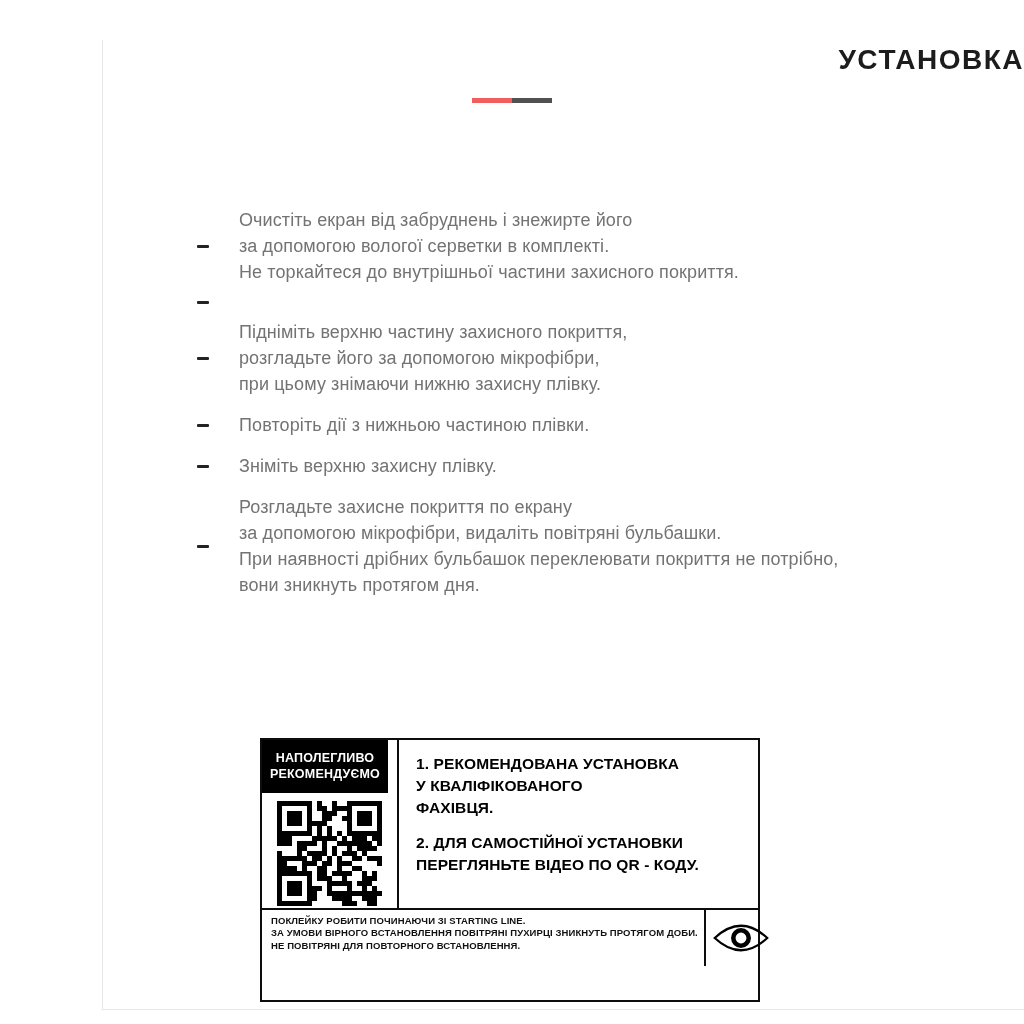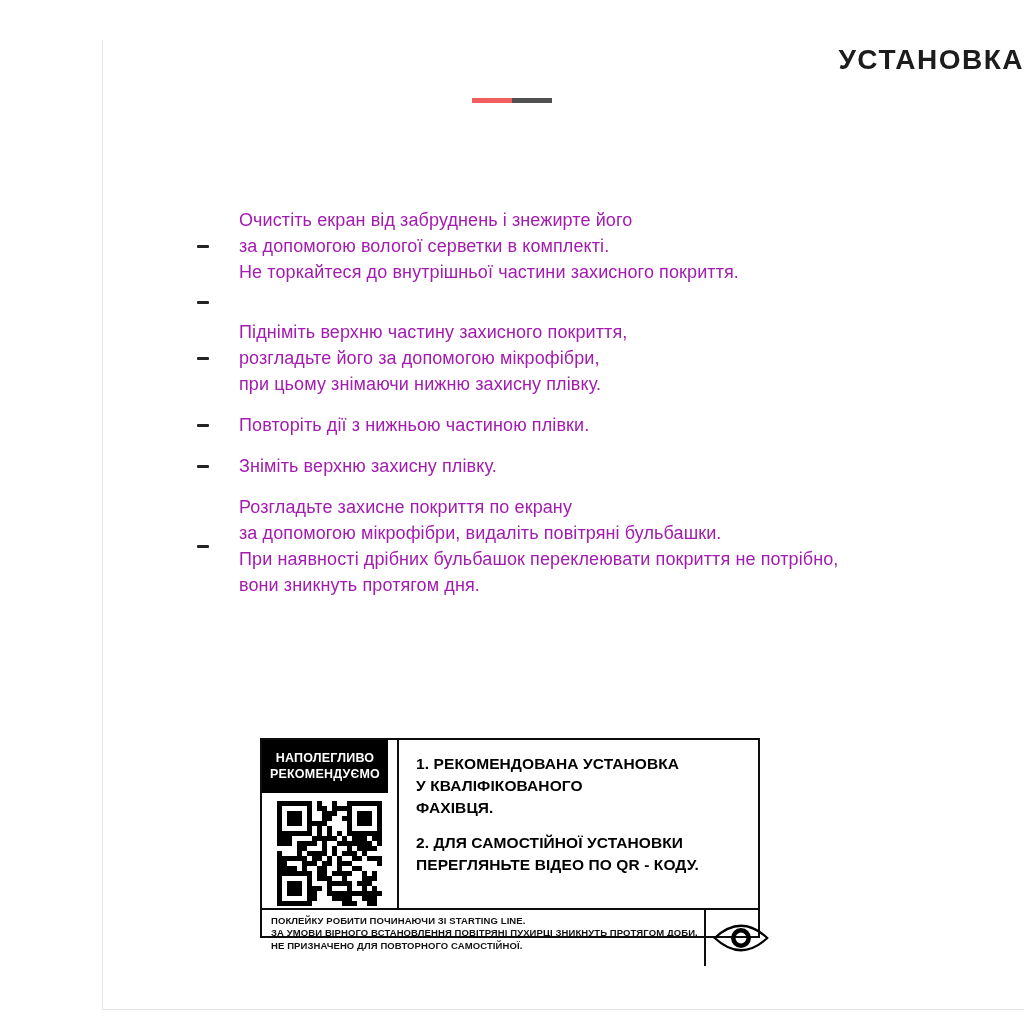--- a/index.html
+++ b/index.html
@@ -19,26 +19,26 @@
   .divider{display:flex;justify-content:center;margin-top:22px;}
   .divider .bar{width:40px;height:5px;display:block;}
 
   .steps{position:absolute;left:197px;top:207px;width:760px;}
   .step{display:flex;align-items:center;margin-bottom:15px;}
   .dash{
     flex:0 0 12px;height:3px;background:#232323;border-radius:1px;
     margin-right:30px;margin-top:1px;
   }
   .step-text{
-    margin:0;font-size:18px;line-height:26px;color:#a21caf;
+    margin:0;font-size:18px;line-height:26px;color:#737373;
     white-space:pre-line;letter-spacing:0.1px;
   }
 
   .rec-box{
-    position:absolute;left:260px;top:738px;width:500px;height:200px;
+    position:absolute;left:260px;top:738px;width:500px;height:264px;
     border:2px solid #0d0d0d;box-sizing:border-box;background:#fff;
   }
   .rec-main{
     display:grid;grid-template-columns:137px 1fr;height:168px;
     border-bottom:2px solid #0d0d0d;
   }
   .rec-left{border-right:2px solid #0d0d0d;overflow:hidden;}
   .badge{
     background:#000;color:#fff;font-size:12.5px;font-weight:700;
     text-align:center;line-height:1.3;padding:10px 2px;margin-right:9px;
@@ -384,21 +384,21 @@
 У КВАЛІФІКОВАНОГО
 ФАХІВЦЯ.</p>
         <p>2. ДЛЯ САМОСТІЙНОЇ УСТАНОВКИ
 ПЕРЕГЛЯНЬТЕ ВІДЕО ПО QR - КОДУ.</p>
       </div>
     </div>
     <div class="rec-footer">
       <div class="notes">
         <div class="note-line">ПОКЛЕЙКУ РОБИТИ ПОЧИНАЮЧИ ЗІ STARTING LINE.</div>
         <div class="note-line">ЗА УМОВИ ВІРНОГО ВСТАНОВЛЕННЯ ПОВІТРЯНІ ПУХИРЦІ ЗНИКНУТЬ ПРОТЯГОМ ДОБИ.</div>
-        <div class="note-line">НЕ ПРИЗНАЧЕНО ДЛЯ ПОВТОРНОГО САМОСТІЙНОЇ.</div>
+        <div class="note-line">НЕ ПОВІТРЯНІ ДЛЯ ПОВТОРНОГО ВСТАНОВЛЕННЯ.</div>
       </div>
       <div class="eye-cell">
         <svg width="58" height="38" viewBox="0 0 64 40">
           <path d="M3,20 Q32,-7 61,20 Q32,47 3,20 Z" fill="none" stroke="#000" stroke-width="2.4"></path>
           <circle cx="32" cy="20" r="8.5" fill="none" stroke="#000" stroke-width="5"></circle>
         </svg>
       </div>
     </div>
   </div>
 

